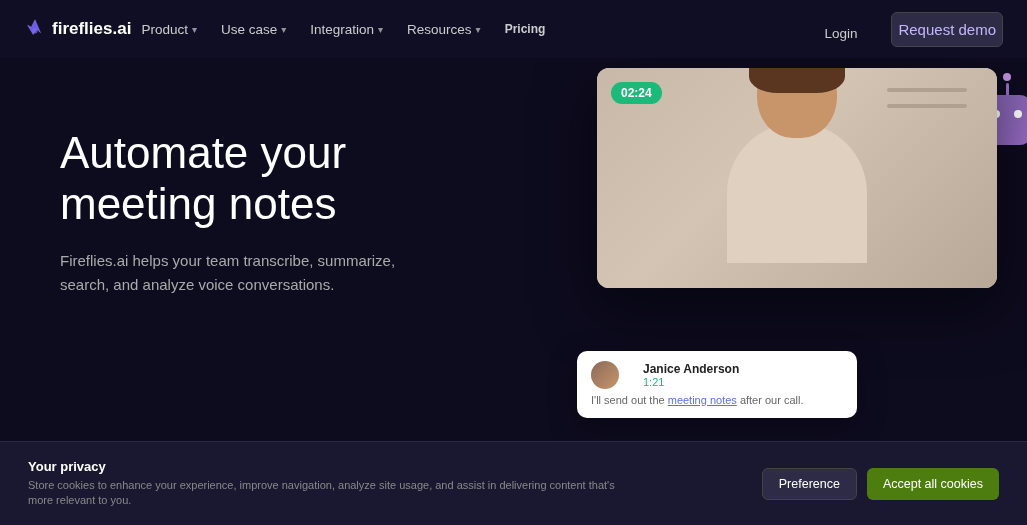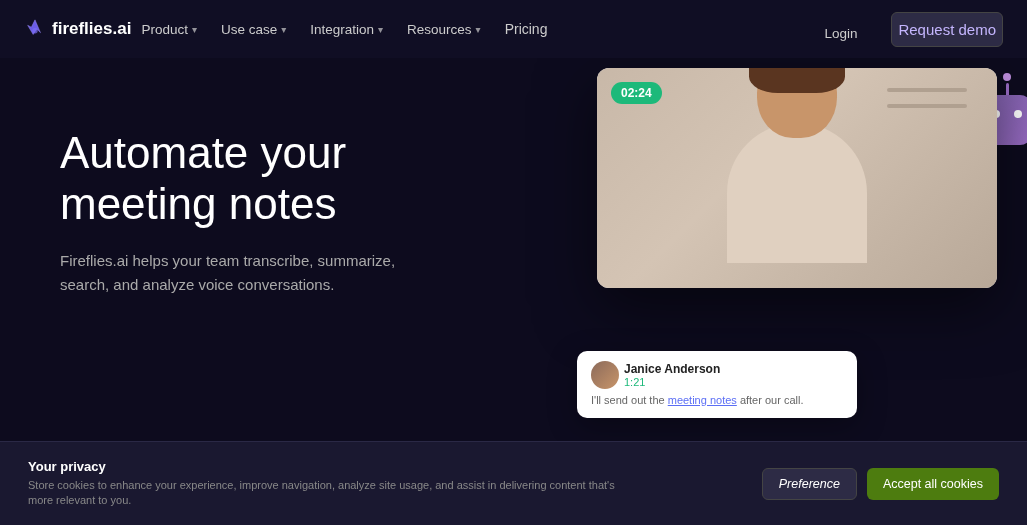--- a/index.html
+++ b/index.html
@@ -52,24 +52,25 @@
       color: #ccc;
       cursor: pointer;
       border-radius: 4px;
       white-space: nowrap;
     }
     .nav-link .chevron {
       font-size: 10px;
       opacity: 0.7;
     }
     .nav-pricing {
-      font-size: 14px;
+      font-size: 12px;
       color: #ccc;
       padding: 6px 10px;
       cursor: pointer;
+      font-weight: bold;
     }
     .nav-right {
       display: flex;
       align-items: flex-end;
       gap: 22px;
       margin-left: auto;
     }
     .nav-login {
       font-size: 13.5px;
       color: #ccc;
@@ -205,21 +206,21 @@
       left: -20px;
       background: #fff;
       border-radius: 10px;
       padding: 10px 14px;
       width: 280px;
       box-shadow: 0 8px 30px rgba(0,0,0,0.3);
     }
     .transcript-header {
       display: flex;
       align-items: center;
-      gap: 5px;
+      gap: 24px;
       margin-bottom: 4px;
     }
     .transcript-avatar {
       width: 28px;
       height: 28px;
       border-radius: 50%;
       background: linear-gradient(135deg, #8b6a5a, #c8956a);
       flex-shrink: 0;
     }
     .transcript-name {
@@ -320,21 +321,20 @@
     }
     .btn-preference {
       background: #2d2b45;
       color: #fff;
       border: 1px solid #444;
       border-radius: 6px;
       padding: 8px 16px;
       font-size: 12.5px;
       cursor: pointer;
       white-space: nowrap;
-      font-style: italic;
     }
     .btn-accept {
       background: #4d7c0f;
       color: #fff;
       border: none;
       border-radius: 6px;
       padding: 8px 16px;
       font-size: 12.5px;
       cursor: pointer;
       white-space: nowrap;

